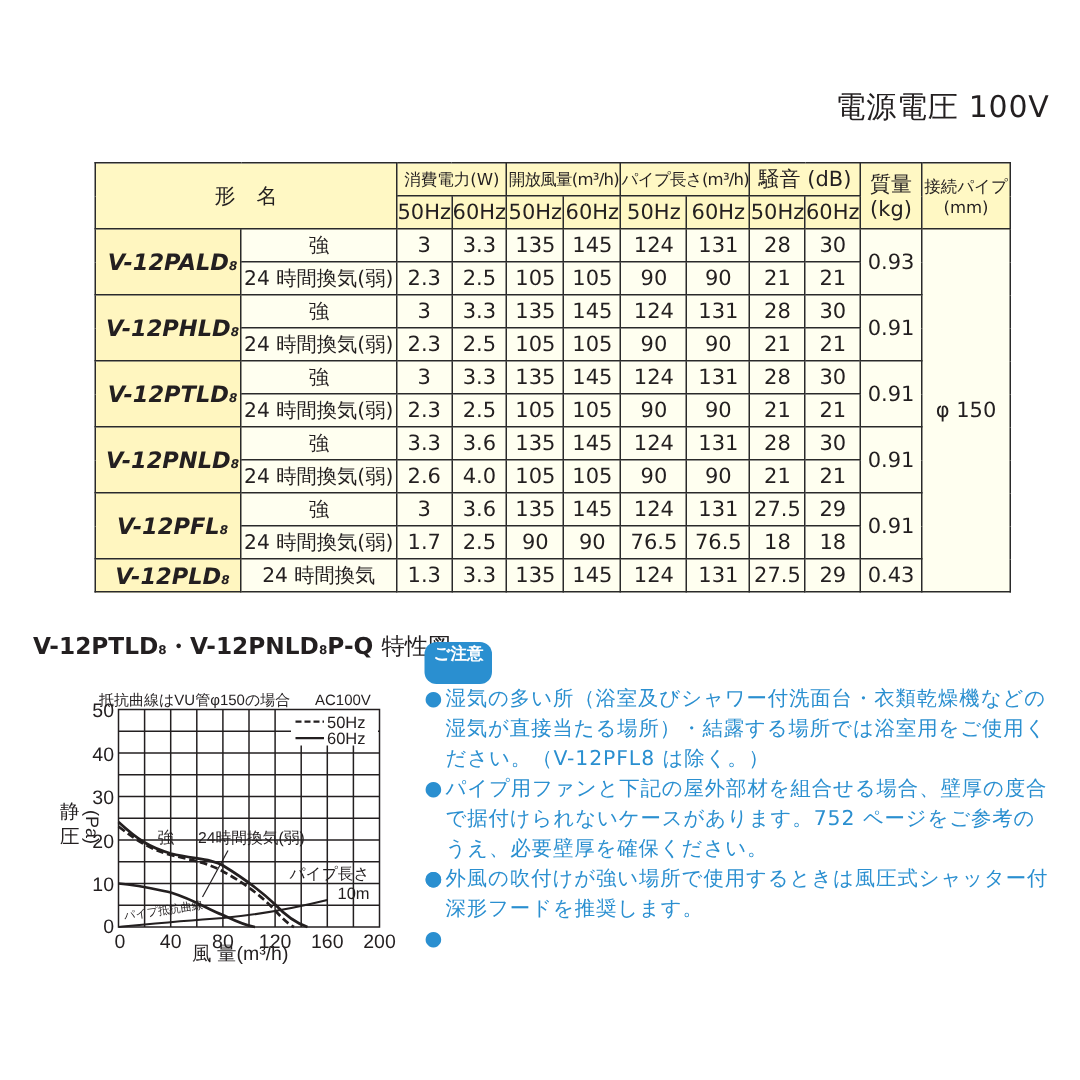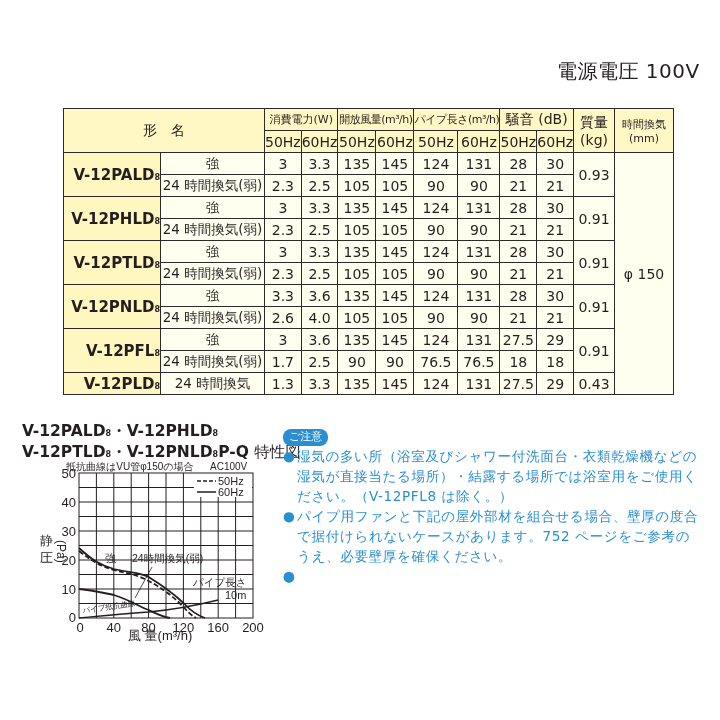--- a/index.html
+++ b/index.html
@@ -1,33 +1,33 @@
 <!DOCTYPE html>
 <html><head>
 <meta charset="utf-8">
 <style>
   html,body{margin:0;padding:0;background:#ffffff;}
   body{width:720px;height:720px;position:relative;overflow:hidden;font-family:"DejaVu Sans","Liberation Sans",sans-serif;color:#231f20;}
   .voltage{position:absolute;left:557px;top:58px;font-size:20px;letter-spacing:0.5px;}
   table.spec{position:absolute;left:63px;top:72px;border-collapse:collapse;font-size:14px;margin-top:36px;}
   table.spec td{border:1px solid #2a2a2a;text-align:center;padding:0;height:21px;background:#fffff0;white-space:nowrap;}
   table.spec td.hd{background:#fff8c4;}
-  table.spec td.name{background:#fff6c0;font-weight:bold;font-size:15px;text-align:right;padding-left:6px;}
+  table.spec td.name{background:#fff6c0;font-weight:bold;font-size:15px;text-align:center;padding-left:6px;font-style:italic;}
   table.spec td.mode{font-size:13.5px;}
   .sub{font-size:8px;vertical-align:baseline;}
   .hdsmall{font-size:11px;}
   .hdnarrow{font-size:11px;letter-spacing:-0.5px;}
 
   .chart-title{position:absolute;left:22px;top:422px;font-weight:bold;font-size:15.5px;line-height:19px;}
   .chart-title .pq{}
   .chart-title .pq span.pqj{font-weight:normal;}
   svg.chart{position:absolute;left:0;top:455px;}
 
   .notes{position:absolute;left:283px;top:425px;width:420px;color:#2a8fd0;font-size:13.6px;line-height:20px;}
-  .badge{display:inline-block;background:#2a8fd0;color:#ffffff;font-size:11px;font-weight:normal;border-radius:8px;padding:0 6px;line-height:15px;height:17px;}
+  .badge{display:inline-block;background:#2a8fd0;color:#ffffff;font-size:11px;font-weight:bold;border-radius:8px;padding:0 6px;line-height:15px;height:28px;}
   .note{position:relative;padding-left:14px;letter-spacing:0.6px;}
   .note .dot{position:absolute;left:0;top:0;}
 </style>
 </head>
 <body>
 
 <div class="voltage">電源電圧 100V</div>
 
 <table class="spec">
   <colgroup>
@@ -49,21 +49,21 @@
     <td class="hd" colspan="2" rowspan="2">形　名</td>
     <td class="hd hdsmall" colspan="2">消費電力(W)</td>
     <td class="hd hdnarrow" colspan="2">開放風量(m³/h)</td>
     <td class="hd hdnarrow" colspan="2">パイプ長さ(m³/h)</td>
     <td class="hd" colspan="2">騒音 (dB)</td>
     <td class="hd" rowspan="2">
           <div>質量</div>
           <div>(kg)</div>
         </td>
     <td class="hd hdsmall" rowspan="2">
-          <div>時間換気</div>
+          <div>接続パイプ</div>
           <div>(mm)</div>
         </td>
   </tr>
   <tr>
     <td class="hd">50Hz</td>
     <td class="hd">60Hz</td>
     <td class="hd">50Hz</td>
     <td class="hd">60Hz</td>
     <td class="hd">50Hz</td>
     <td class="hd">60Hz</td>
@@ -207,21 +207,20 @@
     <td>124</td>
     <td>131</td>
     <td>27.5</td>
     <td>29</td>
     <td>0.43</td>
   </tr>
 </tbody>
   </table>
 
 <div class="chart-title">
-  <div><span>V-12PALD</span><span class="sub">8</span><span>・</span><span>V-12PHLD</span><span class="sub">8</span></div>
   <div><span>V-12PTLD</span><span class="sub">8</span><span>・</span><span>V-12PNLD</span><span class="sub">8</span><span class="pq"><span>P-Q</span> <span class="pqj">特性図</span></span></div>
 </div>
 
 <svg class="chart" width="280" height="200" viewBox="0 455 280 200" font-family="Liberation Sans, sans-serif">
   <g stroke="#231f20" stroke-width="1">
     <rect x="79" y="473" width="174" height="145" fill="#ffffff"></rect>
     <line x1="96.4" y1="473" x2="96.4" y2="618"></line>
       <line x1="113.8" y1="473" x2="113.8" y2="618"></line>
     <line x1="131.2" y1="473" x2="131.2" y2="618"></line>
       <line x1="148.6" y1="473" x2="148.6" y2="618"></line>
@@ -286,15 +285,15 @@
     <text x="225" y="599" font-size="11">10m</text>
     <text x="83" y="613" font-size="7.5" transform="rotate(-8 83 613)">パイプ抵抗曲線</text>
   </g>
 </svg>
 
 <div class="notes">
   <div><span class="badge">ご注意</span></div>
   <div class="note"><span class="dot">●</span><span>湿気の多い所（浴室及びシャワー付洗面台・衣類乾燥機などの湿気が直接当たる場所）・結露する場所では浴室用をご使用ください。（V-12PFL8 は除く。）</span></div>
   <div class="note"><span class="dot">●</span><span>パイプ用ファンと下記の屋外部材を組合せる場合、壁厚の度合で据付けられないケースがあります。752 ページをご参考のうえ、必要壁厚を確保ください。</span></div>
   <div class="note"><span class="dot">●</span></div>
-  <div class="note"><span class="dot">●</span></div>
+  <div class="note"><span class="dot">●</span><span>外風の吹付けが強い場所で使用するときは風圧式シャッター付深形フードを推奨します。</span></div>
   <div class="note"><span class="dot">●</span></div>
 </div>
 
 </body></html>

